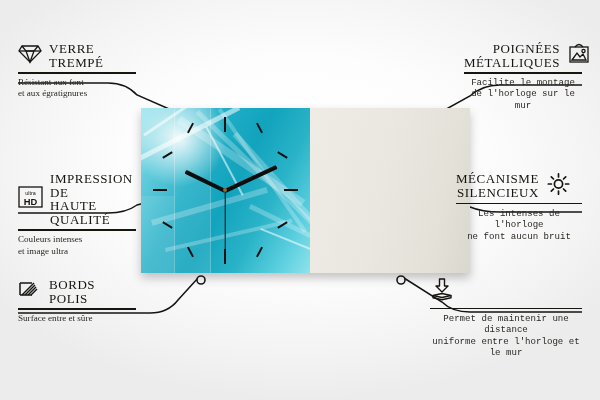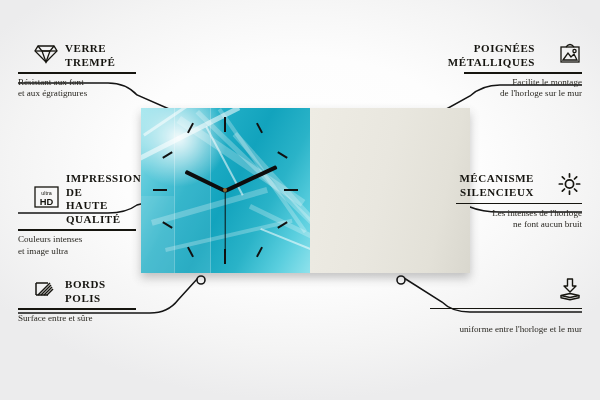--- a/index.html
+++ b/index.html
@@ -13,32 +13,32 @@
     background:
       radial-gradient(ellipse 62% 58% at 50% 42%, #ffffff 0%, #fdfdfd 48%, #f4f4f4 78%, #ececed 100%);
   }
   
   #wires{position:absolute;left:0;top:0;width:600px;height:400px;}
 
   
   .feat{position:absolute;}
   .feat .row{display:flex;align-items:center;gap:7px;}
   .feat.left .row{justify-content:flex-start;}
-  .feat.right .row{justify-content:flex-end;}
+  .feat.right .row{justify-content:flex-start;}
   .ttl{
-    font-weight:bold;font-size:11px;letter-spacing:.55px;
+    font-weight:normal;font-size:13px;letter-spacing:.55px;
     color:#15140f;line-height:13.6px;text-transform:uppercase;
   }
   .feat.right .ttl{text-align:right;}
   .rule{height:1.4px;background:#16150f;margin:3px 0 3.5px 0;}
   .desc{
     font-size:9.1px;line-height:11.4px;color:#2a2822;
   }
-  .feat.right .desc{text-align:right;}
-  .ico{flex:0 0 auto;display:block;margin-left:16px;}
+  .feat.right .desc{text-align:center;font-family:Liberation Mono, monospace;}
+  .ico{flex:0 0 auto;display:block;}
 
   
   #photo{
     position:absolute;left:141px;top:108px;width:329px;height:165px;
     box-shadow:0 5px 9px rgba(60,60,60,.30);
     background:#e9e7e0;overflow:hidden;
   }
   #clockface{
     position:absolute;left:0;top:0;width:169px;height:165px;overflow:hidden;
     background:
@@ -251,18 +251,18 @@
             <g fill="none" stroke="#16150f" stroke-width="1.4" stroke-linejoin="round">
           <path d="M9.5,1 h5 v7 h3.5 L12,14 L6,8 h3.5 Z"></path>
           <path d="M12,15.5 L21,17.5 L12,19.5 L3,17.5 Z"></path>
           <path d="M3,17.5 v2.2 L12,21.8 L21,19.7 v-2.2"></path>
         </g>
           </svg>
       </span>
     </div>
     <div class="rule"></div>
     <div class="desc">
-      <br>
+      <span>Permet de maintenir une distance</span><br>
       <span>uniforme entre l'horloge et le mur</span>
     </div>
   </div>
 
 </div>
 
 </body></html>

